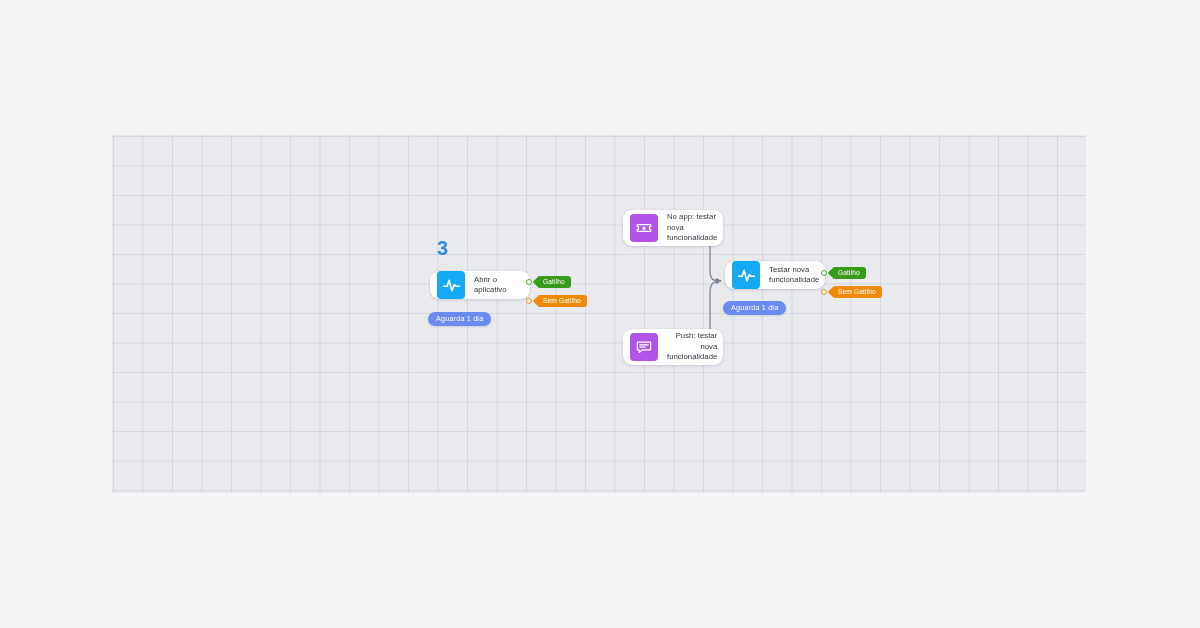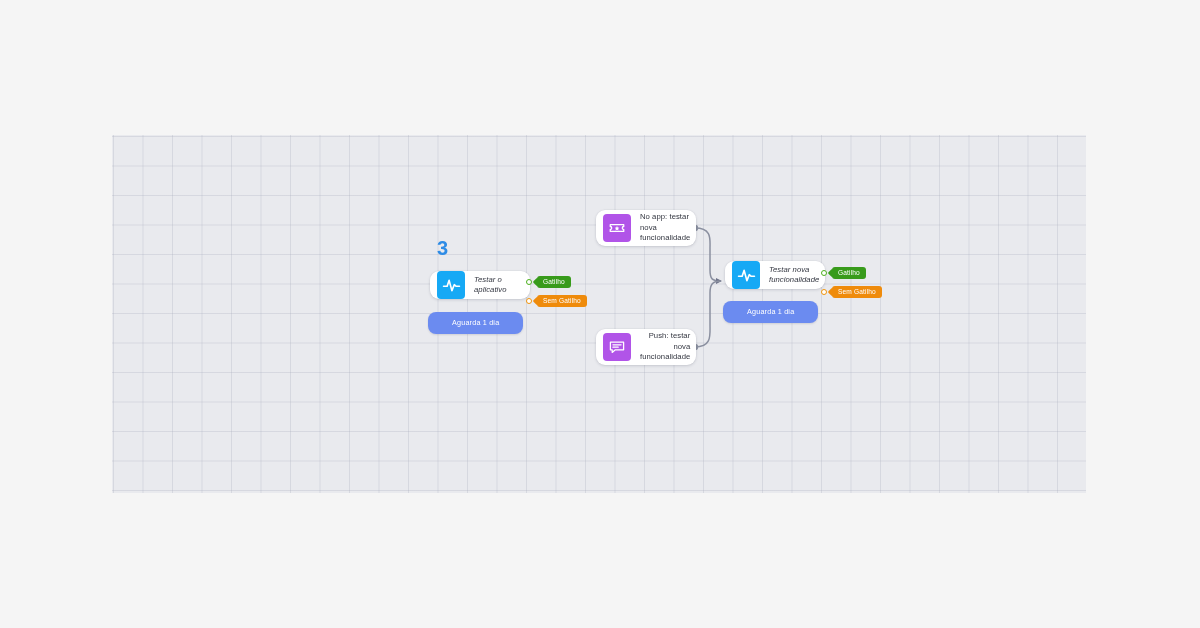--- a/index.html
+++ b/index.html
@@ -76,22 +76,22 @@
   .node-label {
     font-size: 7.7px;
     line-height: 10.5px;
     color: #333640;
     padding: 0 9px 0 9px;
     letter-spacing: 0.05px;
     white-space: pre-line;
   }
 
   
-  .node.big { width: 100px; height: 28px; font-style: italic; }
-  .node.wide { width: 100px; height: 36px; }
+  .node.big { width: 100px; height: 28px; }
+  .node.wide { width: 100px; height: 36px; margin-left: 27px; }
 
   
   .port-group {
     position: absolute;
     display: flex;
     align-items: center;
   }
   .port-dot {
     width: 6px;
     height: 6px;
@@ -127,23 +127,23 @@
     width: 6px;
     height: 6px;
     transform: rotate(45deg);
     background: inherit;
     border-radius: 1px;
   }
 
   
   .wait-pill {
     position: absolute;
-    height: 22px;
+    height: 14px;
     line-height: 14px;
-    padding: 0 24px;
+    padding: 0 8px;
     border-radius: 8px;
     background: #6b8bf0;
     color: #ffffff;
     font-size: 7.2px;
     letter-spacing: 0.2px;
     white-space: nowrap;
     box-shadow: 0 1px 2px rgba(40,45,70,0.14);
     display: flex;
     align-items: center;
   }
@@ -180,21 +180,21 @@
     </svg>
 
     <div class="step-number" style="left:325px; top:103px;">3</div>
 
     <div class="node big" style="left:318px; top:136px;">
       <div class="node-icon blue">
         <svg width="19" height="19" viewBox="0 0 24 24" fill="none" stroke="#ffffff" stroke-width="2.1" stroke-linecap="round" stroke-linejoin="round">
           <polyline points="2,13 6.5,13 9,5.5 12.5,18.5 15.5,11 18,13 22,13"></polyline>
         </svg>
       </div>
-      <div class="node-label">Testar o aplicativo</div>
+      <div class="node-label">Abrir o aplicativo</div>
     </div>
 
     <div class="port-group" style="left:414px; top:141px;">
       <span class="port-dot green"></span>
       <span class="chip green">Gatilho</span>
     </div>
     <div class="port-group" style="left:414px; top:160px;">
       <span class="port-dot orange"></span>
       <span class="chip orange">Sem Gatilho</span>
     </div>

